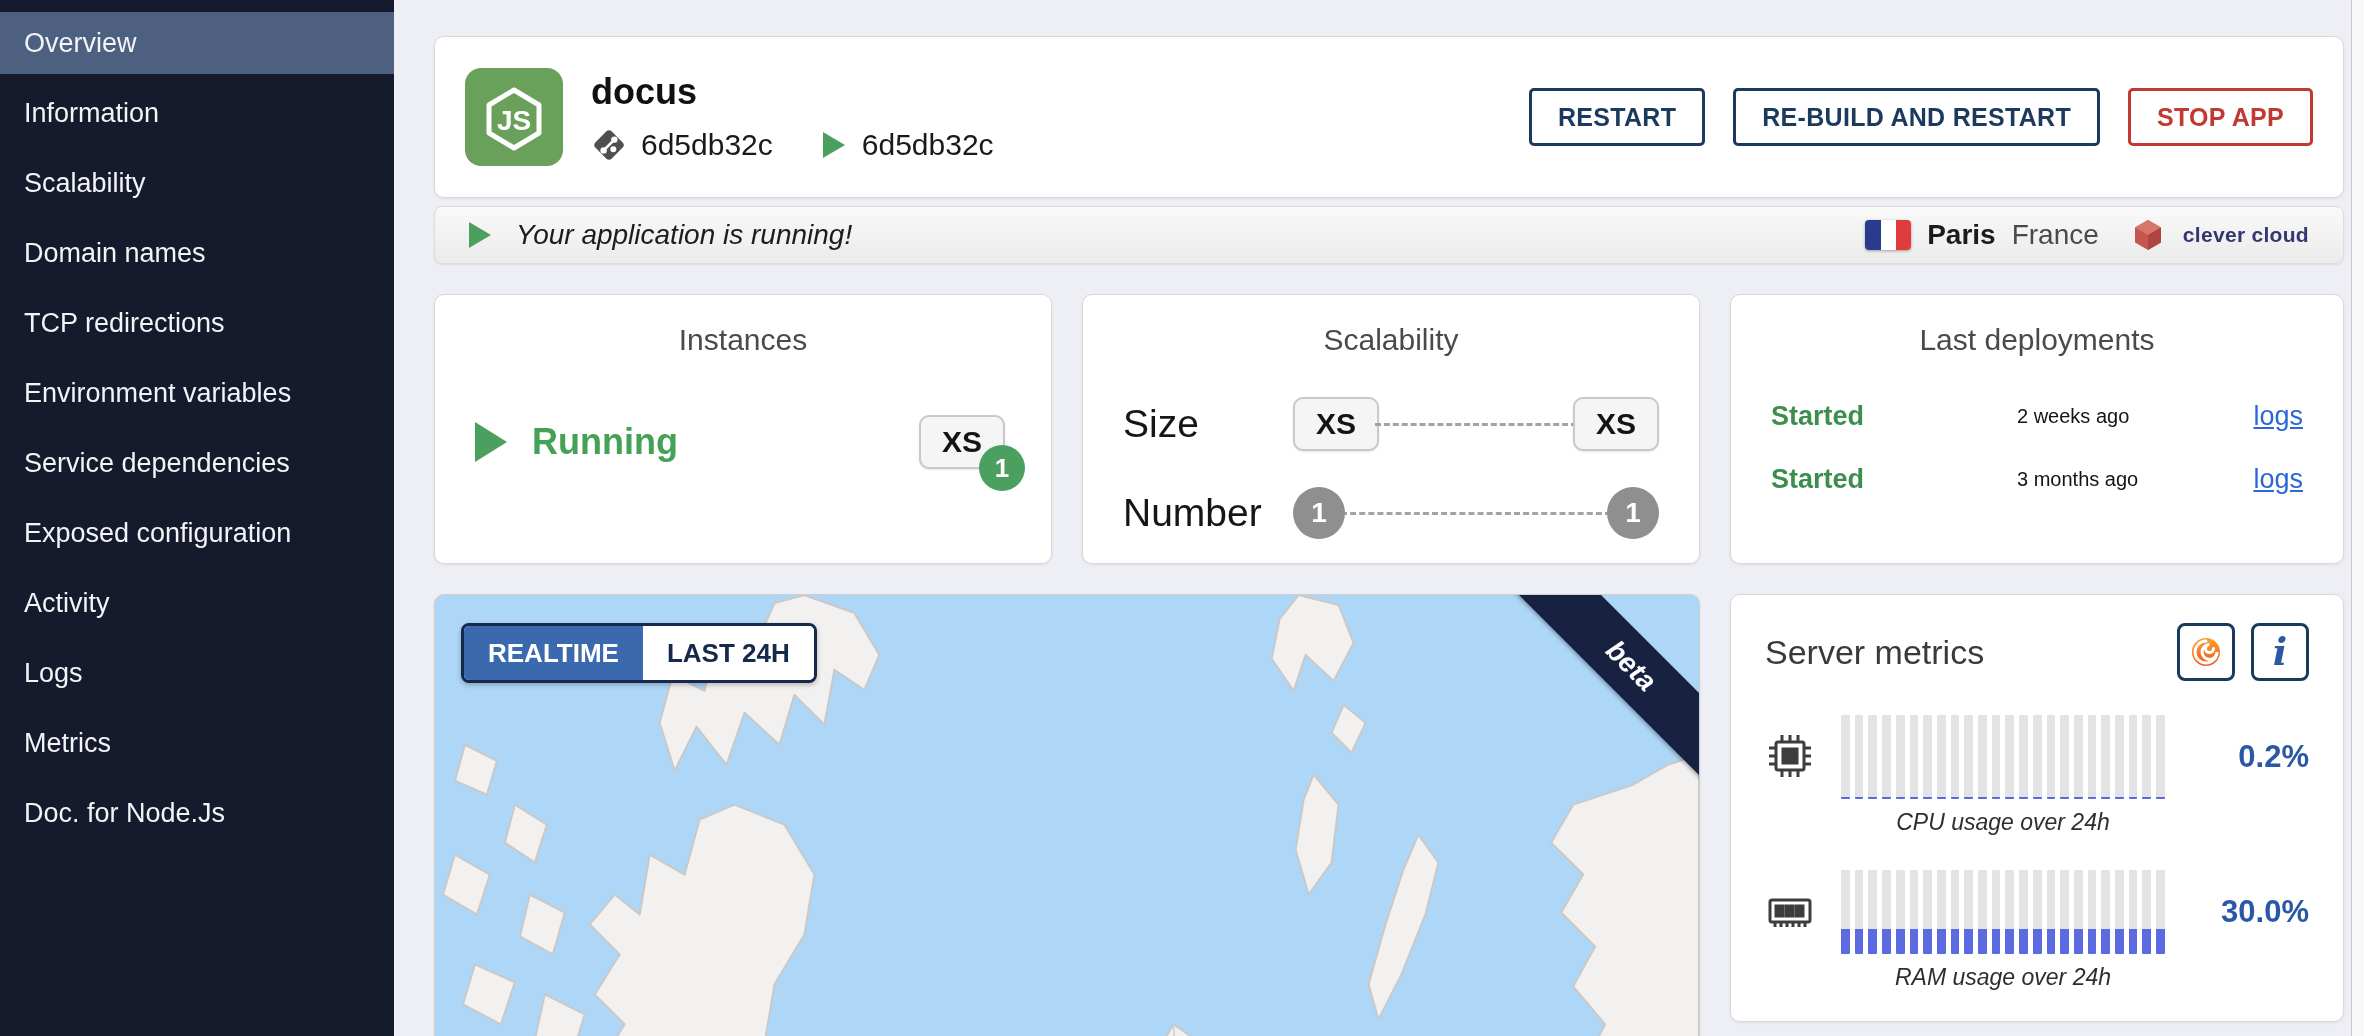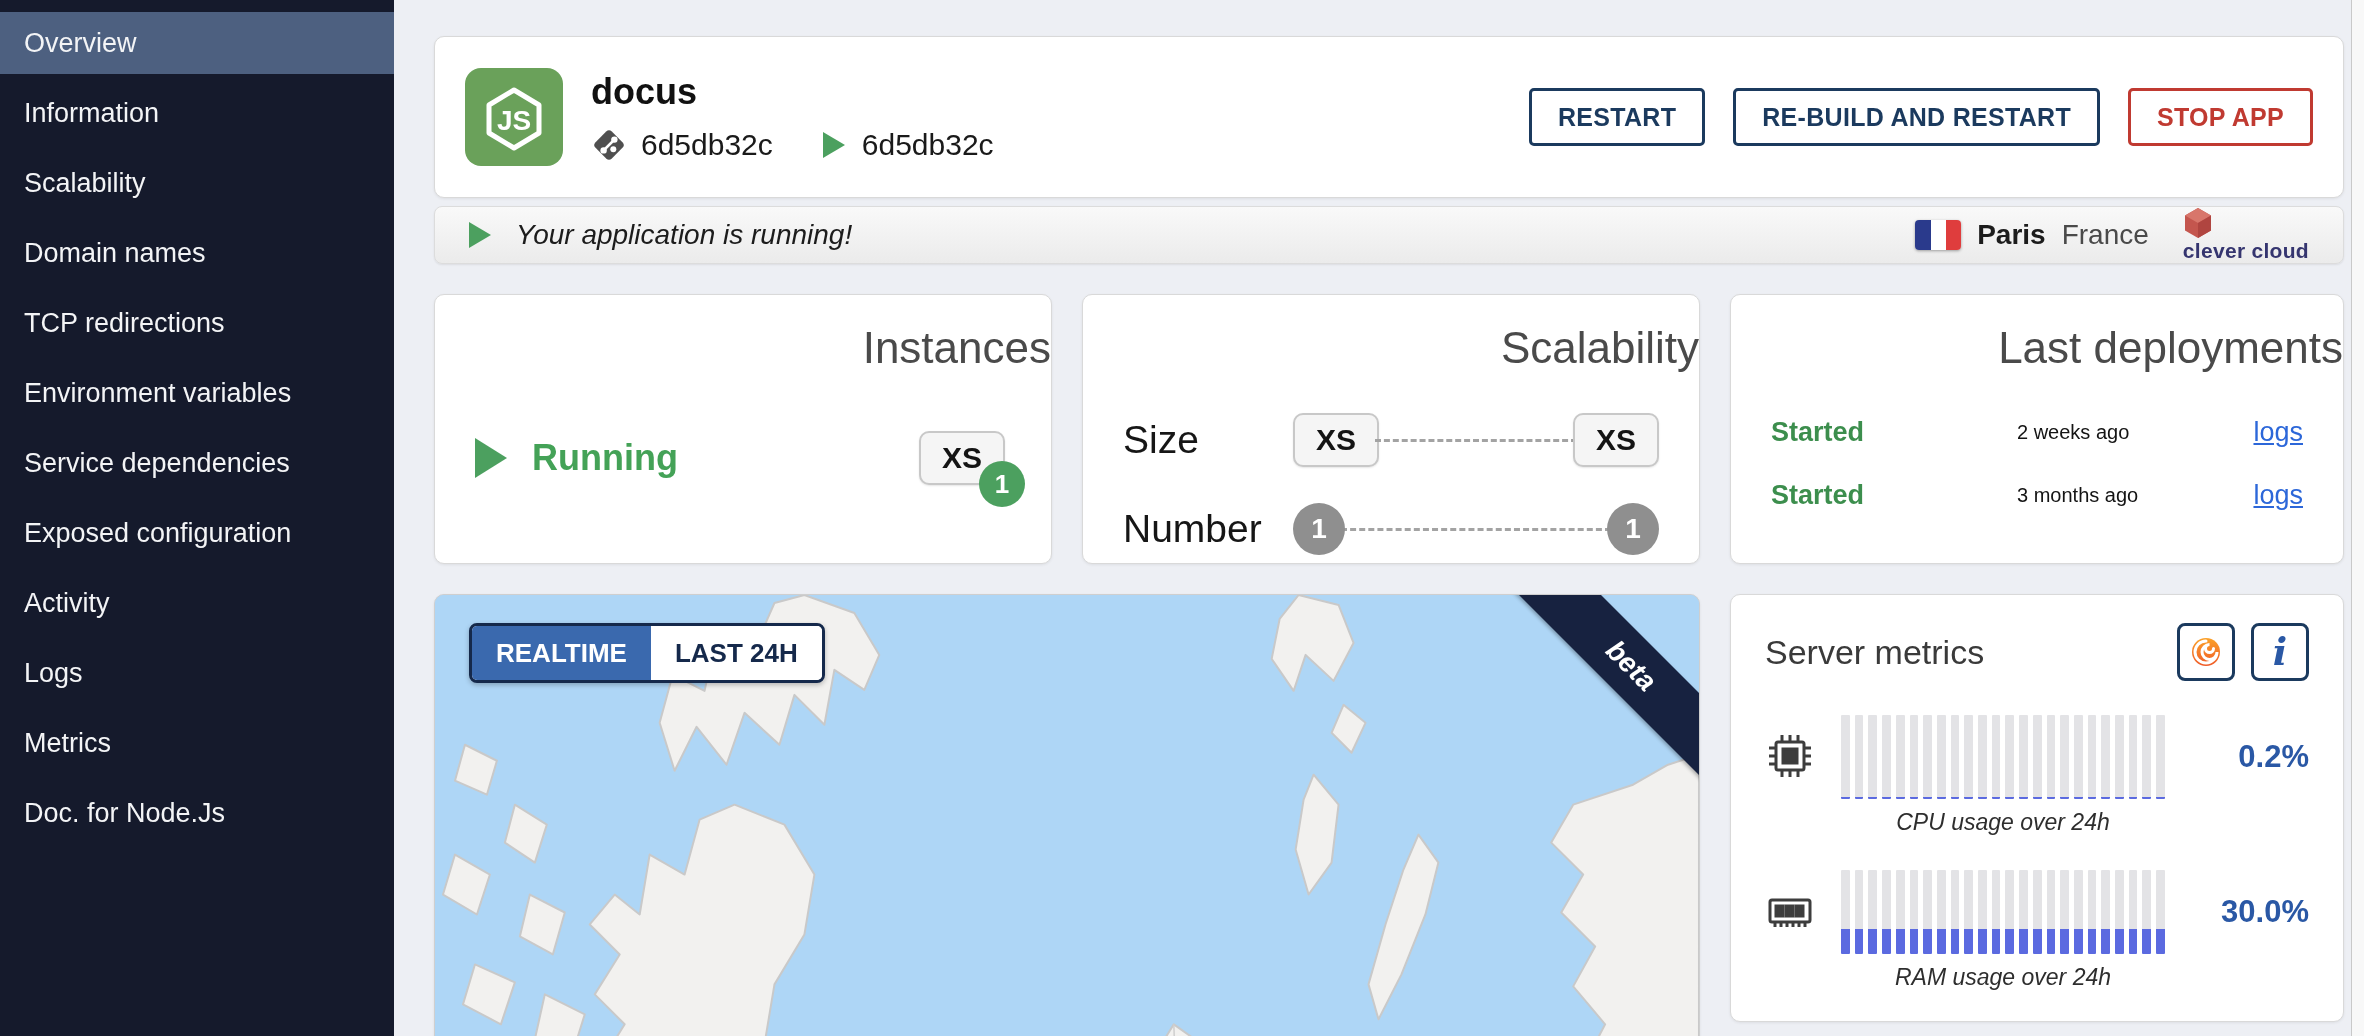--- a/index.html
+++ b/index.html
@@ -37,32 +37,32 @@
   .status-bar { margin-top:8px; height:58px; border:1px solid #dcdcdc; border-radius:8px;
     background:linear-gradient(#f9f9f9,#ebebeb); display:flex; align-items:center;
     padding:0 34px; box-shadow:0 1px 2px rgba(0,0,0,.08); }
   .status-text { font-style:italic; font-size:28px; color:#1c1c1c; margin-left:22px; }
   .status-right { margin-left:auto; display:flex; align-items:center; gap:16px; }
   .flag { width:46px; height:30px; border-radius:4px; overflow:hidden; display:flex;
     box-shadow:0 1px 3px rgba(0,0,0,.35); }
   .flag div { flex:1; }
   .city { font-size:28px; font-weight:bold; color:#1c1c1c; }
   .country { font-size:28px; color:#4a4a4a; }
-  .brand { display:flex; gap:0; margin-left:18px;flex-direction:column; }
+  .brand { display:flex; align-items:center; gap:20px; margin-left:18px; }
   .brand-text { font-size:21px; font-weight:bold; color:#35356f; letter-spacing:.3px; }
   
   .play { width:0; height:0; border-style:solid; border-color:transparent; }
   .play.small  { border-left:22px solid #4ca05f; border-top:13px solid transparent; border-bottom:13px solid transparent; }
   .play.large  { border-left:32px solid #4ca05f; border-top:20px solid transparent; border-bottom:20px solid transparent; }
   
   .cards-row { display:flex; gap:30px; margin-top:30px; }
   .card-instances { width:618px; height:270px; }
   .card-scalability { width:618px; height:270px; }
   .card-deployments { flex:1; height:270px; }
-  .card-title { text-align:right; font-size:44px; color:#4a4a4a; margin-top:28px; }
+  .card-title { text-align:center; font-size:30px; color:#4a4a4a; margin-top:28px; }
   .inst-row { display:flex; align-items:center; padding:0 46px 0 40px; margin-top:58px; }
   .inst-state { display:flex; align-items:center; gap:22px; font-size:36px; font-weight:600; color:#44a257; }
   .chip { min-width:86px; height:54px; padding:0 18px; background:#f5f5f5; border:2px solid #c8c8c8;
     border-radius:10px; display:flex; align-items:center; justify-content:center;
     font-size:30px; font-weight:bold; color:#141414; box-shadow:0 1px 2px rgba(0,0,0,.1); }
   .chip-wrap { position:relative; margin-left:auto; }
   .count-badge { position:absolute; right:-20px; bottom:-22px; width:46px; height:46px;
     border-radius:50%; background:#4ca05f; color:#fff; font-weight:bold; font-size:26px;
     display:flex; align-items:center; justify-content:center; }
   .scal-row { display:flex; align-items:center; padding:0 40px; margin-top:40px; }
@@ -72,21 +72,21 @@
     font-weight:bold; font-size:28px; display:flex; align-items:center; justify-content:center; z-index:1; }
   .dep-row { display:flex; align-items:center; padding:0 40px; margin-top:44px; }
   .dep-status { width:200px; font-size:27px; font-weight:bold; color:#3c8e4d; }
   .dep-when { flex:1; font-size:20px; color:#141414; padding-left:46px; }
   .dep-link { font-size:27px; color:#2c67d9; text-decoration:underline; cursor:pointer; }
   
   .bottom-row { display:flex; gap:30px; margin-top:30px; align-items:flex-start; }
   .map-card { width:1266px; height:600px; position:relative; overflow:hidden; border:1px solid #cfcfcf;
     border-radius:10px; background:#aed6f6; box-shadow:0 1px 3px rgba(0,0,0,.07); }
   .map-svg { position:absolute; inset:0; }
-  .map-toggle { position:absolute; top:28px; left:34px; display:flex; background:#fff;
+  .map-toggle { position:absolute; top:28px; left:26px; display:flex; background:#fff;
     border:3px solid #15294b; border-radius:8px; overflow:hidden; box-shadow:0 2px 5px rgba(0,0,0,.25); }
   .toggle-seg { height:54px; padding:0 24px; display:flex; align-items:center; font-size:26px;
     font-weight:bold; cursor:pointer; color:#15294b; background:#fff; white-space:nowrap; }
   .toggle-seg.on { background:#3a69ae; color:#fff; }
   .ribbon { position:absolute; top:0; right:0; width:190px; height:190px; overflow:hidden; pointer-events:none; }
   .ribbon span { position:absolute; display:block; width:280px; padding:13px 0; background:#172240;
     color:#fff; font-style:italic; font-weight:bold; font-size:28px; text-align:center;
     transform:rotate(45deg); right:-72px; top:42px; box-shadow:0 2px 4px rgba(0,0,0,.3); }
   
   .metrics-card { flex:1; padding:28px 34px 30px 34px; min-height:414px; }

